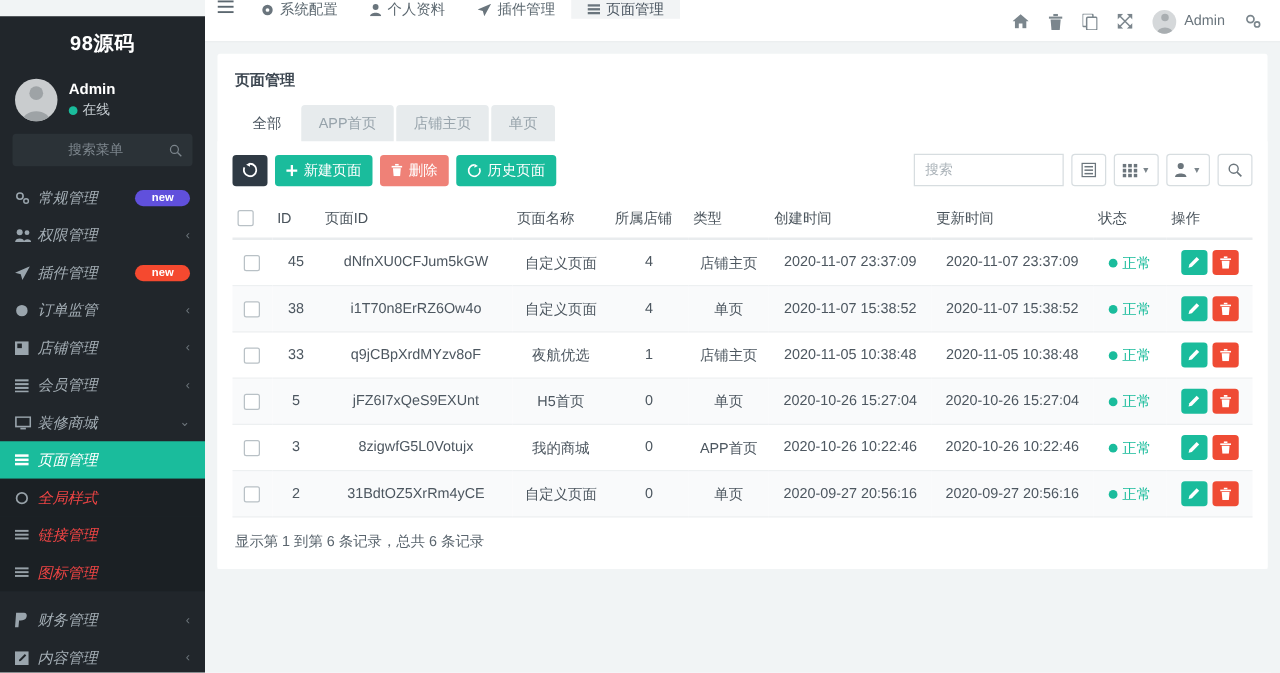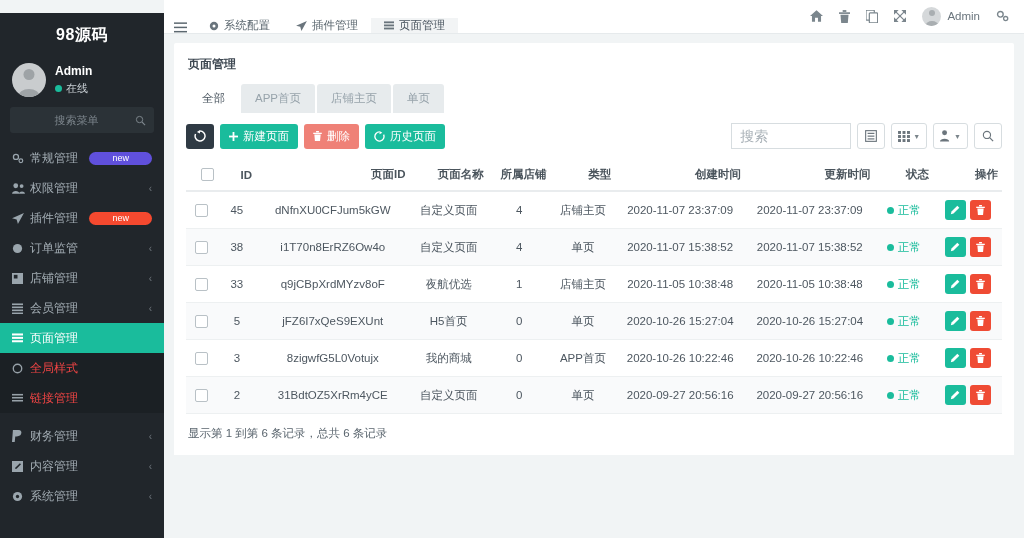--- a/index.html
+++ b/index.html
@@ -58,37 +58,37 @@
   .menu { list-style: none; }
   .menu li {
     height: 30px; display: flex; align-items: center;
     padding: 0 12px; font-size: 12px; color: #a3adb4; cursor: pointer;
     position: relative;
   }
   .menu li .mi {
     width: 18px; flex: 0 0 18px; font-size: 11px; color: #9aa5ad;
     display: inline-block;
   }
-  .menu li .ml { flex: 1 1 auto; }
+  .menu li .ml { flex: 1 1 auto; font-style: italic; }
   .menu li .caret { font-size: 10px; color: #6e767c; }
   .menu li.active { background: #1abc9c; color: #ffffff; }
   .menu li.active .mi { color: #ffffff; }
   .menu li.sub { background: #1b2024; color: #ef4444; }
   .menu li.sub .mi { color: #97a1a8; }
   .badge {
-    font-size: 9px; font-weight: normal; color: #fff; border-radius: 9px;
-    padding: 2px 23px; line-height: 1;
+    font-size: 9px; font-weight: bold; color: #fff; border-radius: 9px;
+    padding: 2px 13px; line-height: 1;
   }
   .menu-gap { height: 10px; }
 
   
   .main { flex: 1 1 auto; height: 538px; display: flex; flex-direction: column; background: #f1f4f5; }
 
   .topbar {
-    height: 34px; background: #ffffff; display: flex; align-items: flex-end;
+    height: 34px; background: #ffffff; display: flex; align-items: flex-start;
     border-bottom: 1px solid #e6eaec;
   }
   .tb-hamburger {
     width: 32px; display: flex; align-items: center; justify-content: center;
     color: #5c6870; font-size: 13px; cursor: pointer;
   }
   .tb-tabs { display: flex; align-items: stretch; }
   .tb-tab {
     display: flex; align-items: center; gap: 5px; padding: 0 13px;
     font-size: 11.5px; color: #5c6870; cursor: pointer; white-space: nowrap;
@@ -139,35 +139,35 @@
     font-family: inherit; white-space: nowrap;
   }
   .btn-dark { background: #2f3a44; width: 28px; justify-content: center; padding: 0; }
   .btn-green { background: #1abc9c; }
   .btn-salmon { background: #ef8177; }
   .toolbar .btn + .btn { margin-left: 6px; }
 
   .toolbar-right { margin-left: auto; display: flex; align-items: center; gap: 6px; }
   .tbl-search {
     width: 120px; height: 26px; border: 1px solid #d7dde0; border-radius: 0;
-    font-size: 14px; padding: 0 8px; color: #6b757c; outline: none; font-family: inherit;
+    font-size: 11px; padding: 0 8px; color: #6b757c; outline: none; font-family: inherit;
     background: #fff;
   }
   .tbl-search::placeholder { color: #aab2b8; }
   .icon-btn {
     height: 26px; min-width: 28px; padding: 0 6px;
     border: 1px solid #d7dde0; border-radius: 3px; background: #fff;
     display: inline-flex; align-items: center; justify-content: center; gap: 3px;
     color: #6b757c; font-size: 11px; cursor: pointer;
   }
   .caret-sm { font-size: 7px; color: #7b858b; }
 
   table.data { width: 100%; border-collapse: collapse; }
   table.data th {
-    font-size: 11.5px; color: #4a545c; font-weight: bold; text-align: right;
+    font-size: 11.5px; color: #4a545c; font-weight: normal; text-align: left;
     padding: 8px 4px; border-bottom: 2px solid #e9ecee; background: #fff;
   }
   table.data td {
     font-size: 11.5px; color: #4d5760; text-align: center;
     padding: 8px 4px; border-bottom: 1px solid #edf0f1;
   }
   table.data tr.alt td { background: #f9fafb; }
   .cb {
     width: 13px; height: 13px; border: 1px solid #b9c1c6; border-radius: 2px;
     display: inline-block; background: #fff; vertical-align: middle; cursor: pointer;
@@ -288,20 +288,30 @@
             <svg width="11" height="11" viewBox="0 0 12 12">
               <rect x="0" y="0.5" width="12" height="1.8" fill="currentColor"></rect>
               <rect x="0" y="3.8" width="12" height="1.8" fill="currentColor"></rect>
               <rect x="0" y="7.1" width="12" height="1.8" fill="currentColor"></rect>
               <rect x="0" y="10.4" width="12" height="1.6" fill="currentColor"></rect>
             </svg>
           </span>
           <span class="ml">会员管理</span>
           <span class="caret">‹</span>
         </li>
+        <li class="">
+          <span class="mi">
+            <svg width="13" height="11" viewBox="0 0 14 12">
+              <rect x="0.7" y="0.7" width="12.6" height="8.3" fill="none" stroke="currentColor" stroke-width="1.4"></rect>
+              <rect x="4.6" y="10" width="4.8" height="1.5" fill="currentColor"></rect>
+            </svg>
+          </span>
+          <span class="ml">装修商城</span>
+          <span class="caret">⌄</span>
+        </li>
         <li class="active ">
           <span class="mi">
             <svg width="11" height="11" viewBox="0 0 12 12">
               <rect x="0" y="0.5" width="12" height="2.2" fill="currentColor"></rect>
               <rect x="0" y="4.2" width="12" height="2.2" fill="currentColor"></rect>
               <rect x="0" y="7.9" width="12" height="2.2" fill="currentColor"></rect>
             </svg>
           </span>
           <span class="ml">页面管理</span>
         </li>
@@ -315,20 +325,30 @@
         </li>
         <li class="sub">
           <span class="mi">
             <svg width="11" height="11" viewBox="0 0 12 12">
               <rect x="0" y="1" width="12" height="1.7" fill="currentColor"></rect>
               <rect x="0" y="4.3" width="12" height="1.7" fill="currentColor"></rect>
               <rect x="0" y="7.6" width="12" height="1.7" fill="currentColor"></rect>
             </svg>
           </span>
           <span class="ml">链接管理</span>
+        </li>
+        <li class="sub">
+          <span class="mi">
+            <svg width="11" height="11" viewBox="0 0 12 12">
+              <rect x="0" y="1" width="12" height="1.7" fill="currentColor"></rect>
+              <rect x="0" y="4.3" width="12" height="1.7" fill="currentColor"></rect>
+              <rect x="0" y="7.6" width="12" height="1.7" fill="currentColor"></rect>
+            </svg>
+          </span>
+          <span class="ml">图标管理</span>
         </li>
         <li class="menu-gap" style="height: 8px; padding: 0px;"></li>
         <li class="">
           <span class="mi">
             <svg width="10" height="12" viewBox="0 0 11 13">
               <path d="M1 0 L7 0 C10 0 11 2 10 4.4 C9.2 6.4 7 7 5 7 L3.6 7 L3 13 L0 13 Z" fill="currentColor"></path>
             </svg>
           </span>
           <span class="ml">财务管理</span>
           <span class="caret">‹</span>
@@ -368,20 +388,29 @@
       </div>
       <div class="tb-tabs" id="topbar-tabs">
           <div class="tb-tab">
             <span class="ti">
               <svg width="10" height="10" viewBox="0 0 12 12">
                 <circle cx="6" cy="6" r="5" fill="#6a757d"></circle>
                 <circle cx="6" cy="6" r="1.8" fill="#ffffff"></circle>
               </svg>
             </span>
             <span>系统配置</span>
+          </div>
+          <div class="tb-tab">
+            <span class="ti">
+              <svg width="9" height="10" viewBox="0 0 10 11">
+                <circle cx="5" cy="2.8" r="2.6" fill="#6a757d"></circle>
+                <path d="M0 11 C0 6.8 10 6.8 10 11 Z" fill="#6a757d"></path>
+              </svg>
+            </span>
+            <span>个人资料</span>
           </div>
           <div class="tb-tab">
             <span class="ti">
               <svg width="11" height="10" viewBox="0 0 13 12">
                 <path d="M13 0 L0 5.6 L5 7 L6.4 12 Z" fill="#6a757d"></path>
               </svg>
             </span>
             <span>插件管理</span>
           </div>
           <div class="tb-tab active">

